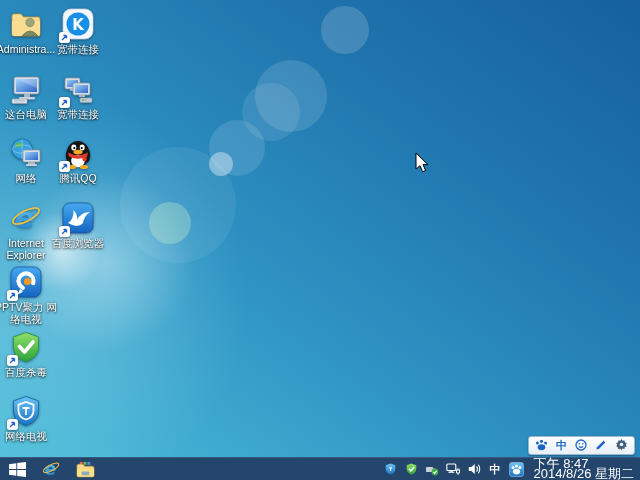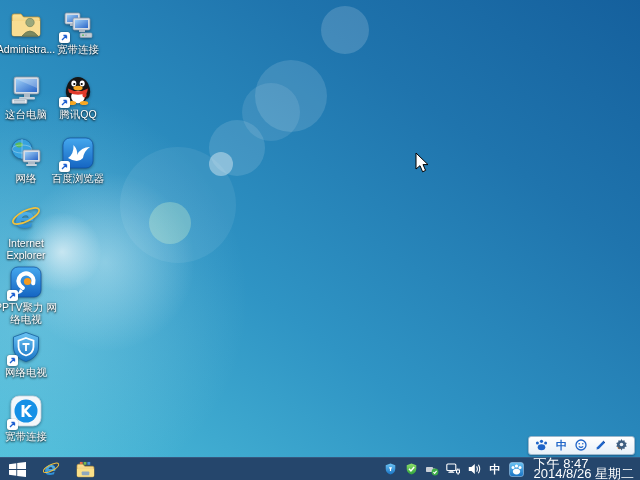--- a/index.html
+++ b/index.html
@@ -181,20 +181,34 @@
         <span class="shortcut">
           <svg width="9" height="9" viewBox="0 0 9 9">
               <path d="M2 7 L6.5 2.5 M6.5 2.5 H3.4 M6.5 2.5 V5.6" stroke="#1e5fd0" stroke-width="1.3" fill="none"></path>
             </svg>
         </span>
       </span>
       <span class="label">PPTV聚力 网络电视</span>
     </div>
 
 
+    <div class="dicon">
+      <span class="art">
+        <svg width="34" height="34" viewBox="0 0 34 34">
+          <path d="M17 2.5 L29.5 7 V17 c0 7.5 -5.5 12.5 -12.5 14.5 C10 29.5 4.5 24.5 4.5 17 V7 Z" fill="url(#gGreenSh)" stroke="#27913a" stroke-width="0.8"></path>
+          <path d="M10.5 16.5 l5 5.5 l8.5 -10" stroke="#fff" stroke-width="3.6" fill="none" stroke-linecap="round" stroke-linejoin="round"></path>
+        </svg>
+        <span class="shortcut">
+          <svg width="9" height="9" viewBox="0 0 9 9">
+              <path d="M2 7 L6.5 2.5 M6.5 2.5 H3.4 M6.5 2.5 V5.6" stroke="#1e5fd0" stroke-width="1.3" fill="none"></path>
+            </svg>
+        </span>
+      </span>
+      <span class="label">百度杀毒</span>
+    </div>
 
     <div class="dicon">
       <span class="art">
         <svg width="34" height="34" viewBox="0 0 34 34">
           <path d="M17 2.5 L29.5 7 V17 c0 7.5 -5.5 12.5 -12.5 14.5 C10 29.5 4.5 24.5 4.5 17 V7 Z" fill="url(#gBlueSh)" stroke="#13609f" stroke-width="0.8"></path>
           <path d="M17 8 l7.5 2.7 v6 c0 4.5 -3.3 7.5 -7.5 8.8 c-4.2 -1.3 -7.5 -4.3 -7.5 -8.8 v-6 Z" fill="none" stroke="#fff" stroke-width="1.8"></path>
           <path d="M13.5 14 h7 M17 14 v7" stroke="#fff" stroke-width="1.8"></path>
         </svg>
         <span class="shortcut">
           <svg width="9" height="9" viewBox="0 0 9 9">

